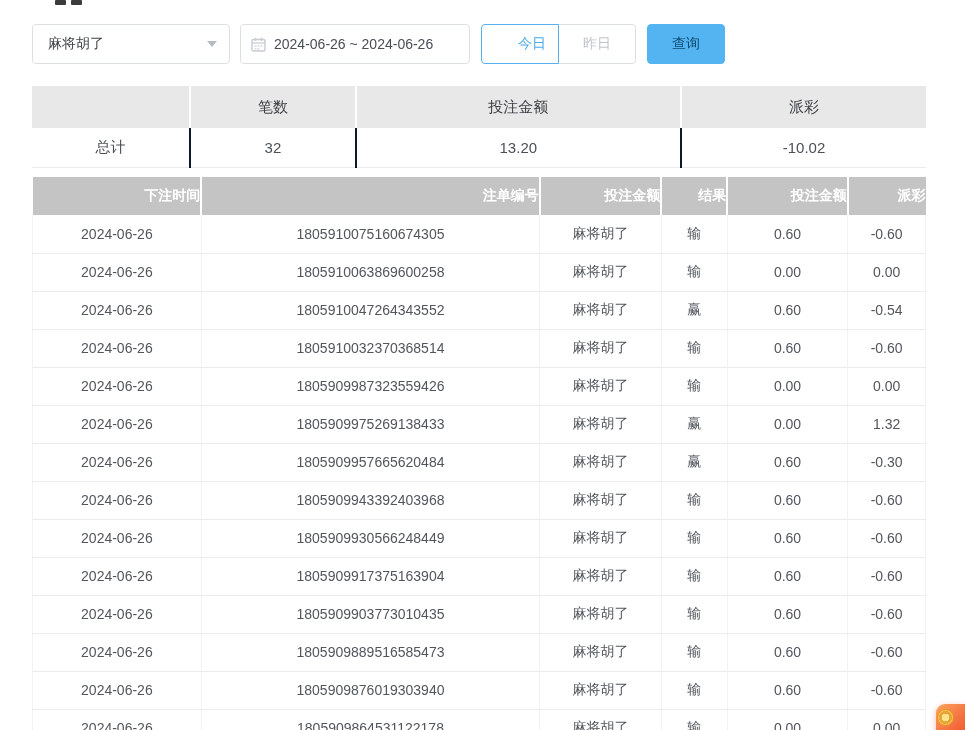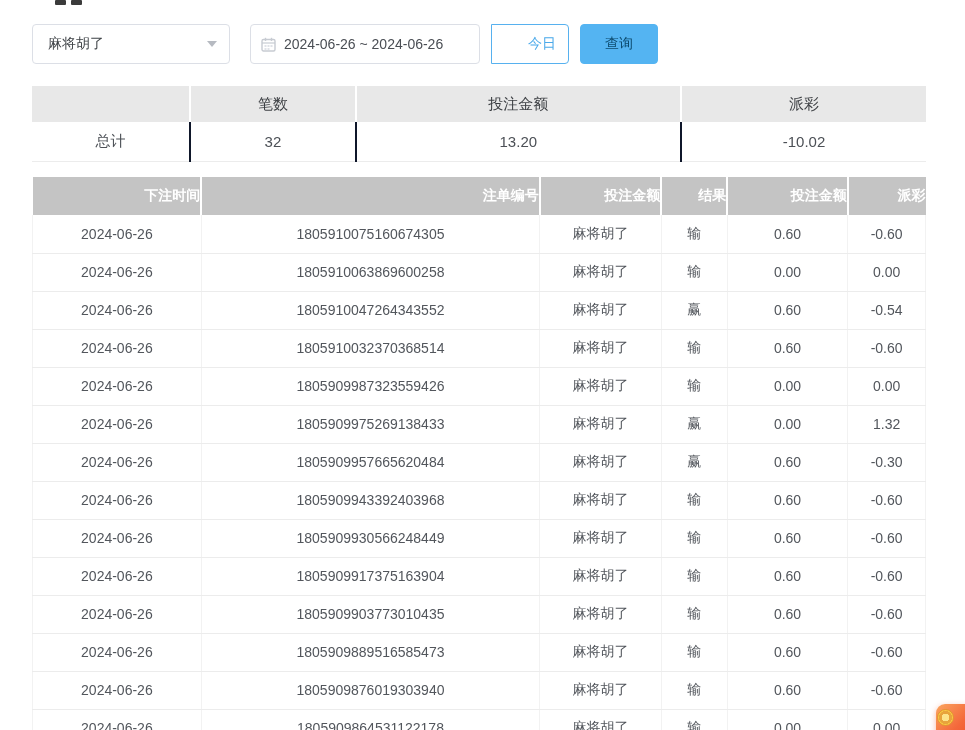--- a/index.html
+++ b/index.html
@@ -25,21 +25,21 @@
     font-size: 14px; color: #3f4347;
     cursor: pointer; background: #fff;
   }
   .select-box .sel-text { flex: 1; }
   .caret-down {
     width: 0; height: 0;
     border-left: 5px solid transparent; border-right: 5px solid transparent;
     border-top: 6px solid #b6bac1;
   }
   .date-box {
-    margin-left: 20px;
+    margin-left: 10px;
     width: 230px; height: 40px;
     border: 1px solid #dcdfe6; border-radius: 4px;
     display: flex; align-items: center;
     padding: 0 10px; background: #fff;
     font-size: 14px; color: #4a4e54;
   }
   .date-box svg { margin-right: 8px; flex: none; }
   .seg-group { margin-left: 11px; display: flex; }
   .seg-btn {
     width: 78px; height: 40px;
@@ -56,21 +56,21 @@
     width: 78px; height: 40px;
     background: #54b4f2; border: 1px solid #54b4f2; border-radius: 4px;
     color: #0c4a6e; font-size: 14px; cursor: pointer;
     font-family: inherit;
   }
 
   
   table { border-collapse: collapse; table-layout: fixed; }
   .summary-table { position: absolute; top: 86px; left: 32px; width: 894px; }
   .summary-table th {
-    background: #e8e8e8; height: 36px;
+    background: #e8e8e8; height: 42px;
     font-size: 15px; font-weight: 400; color: #3c3f43;
     border-right: 2px solid #ffffff;
   }
   .summary-table th:last-child { border-right: none; }
   .summary-table td {
     height: 39px; text-align: center;
     font-size: 15px; color: #4c5056;
     border-bottom: 1px solid #ececec;
     border-right: 2px solid #0f172a;
     background: #fff;
@@ -133,20 +133,21 @@
       <rect x="6.5" y="8" width="2" height="2" fill="#dfe2e7"></rect>
       <rect x="9.5" y="8" width="2" height="2" fill="#dfe2e7"></rect>
       <rect x="3.5" y="11" width="2" height="2" fill="#dfe2e7"></rect>
       <rect x="6.5" y="11" width="2" height="2" fill="#dfe2e7"></rect>
     </svg>
     <span>2024-06-26 ~ 2024-06-26</span>
   </div>
 
   <div class="seg-group">
     <button class="seg-btn active">今日</button>
+    <button class="seg-btn">昨日</button>
   </div>
 
   <button class="query-btn">查询</button>
 </div>
 
 <table class="summary-table">
   <colgroup>
     <col style="width:17.7%">
       <col style="width:18.5%">
       <col style="width:36.4%">

